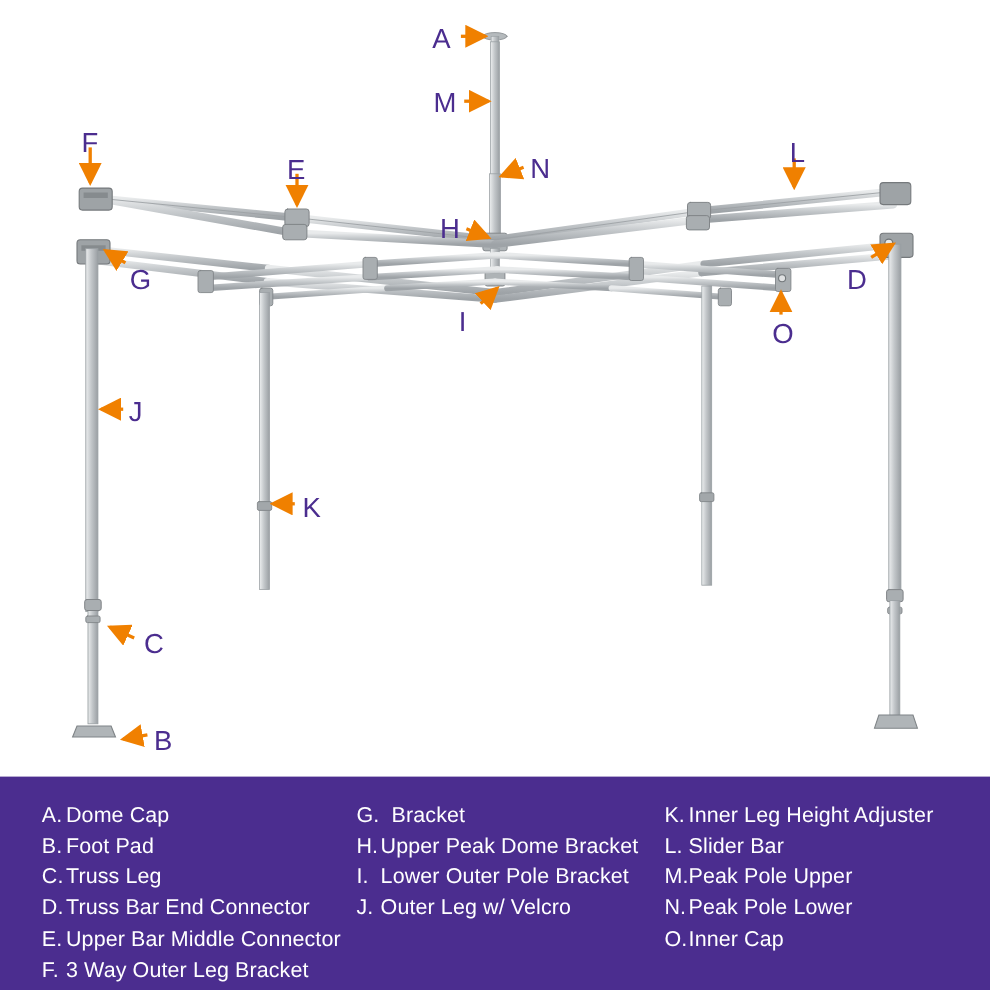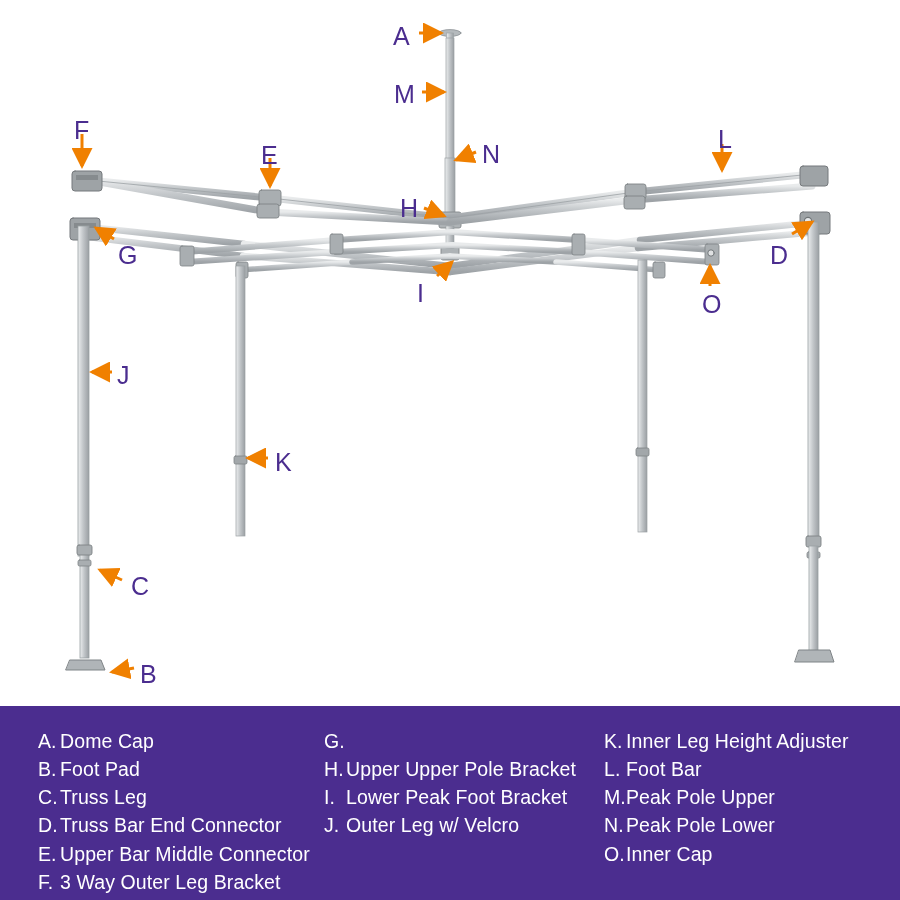--- a/index.html
+++ b/index.html
@@ -282,44 +282,44 @@
       </div>
       <div class="legend-item">
         <span class="legend-key">F.</span>
         <span class="legend-text">3 Way Outer Leg Bracket</span>
       </div>
     </div>
 
     <div class="legend-col">
       <div class="legend-item">
         <span class="legend-key">G.</span>
-        <span class="legend-text"></span>
+        <span class="legend-text"><span class="cont">Bracket</span></span>
       </div>
       <div class="legend-item">
         <span class="legend-key">H.</span>
-        <span class="legend-text">Upper Upper Pole Bracket</span>
+        <span class="legend-text">Upper Peak Dome Bracket</span>
       </div>
       <div class="legend-item">
         <span class="legend-key">I.</span>
-        <span class="legend-text">Lower Peak Foot Bracket</span>
+        <span class="legend-text">Lower Outer Pole Bracket</span>
       </div>
       <div class="legend-item">
         <span class="legend-key">J.</span>
         <span class="legend-text">Outer Leg w/ Velcro</span>
       </div>
     </div>
 
     <div class="legend-col">
       <div class="legend-item">
         <span class="legend-key">K.</span>
         <span class="legend-text">Inner Leg Height Adjuster</span>
       </div>
       <div class="legend-item">
         <span class="legend-key">L.</span>
-        <span class="legend-text">Foot Bar</span>
+        <span class="legend-text">Slider Bar</span>
       </div>
       <div class="legend-item">
         <span class="legend-key">M.</span>
         <span class="legend-text">Peak Pole Upper</span>
       </div>
       <div class="legend-item">
         <span class="legend-key">N.</span>
         <span class="legend-text">Peak Pole Lower</span>
       </div>
       <div class="legend-item">

